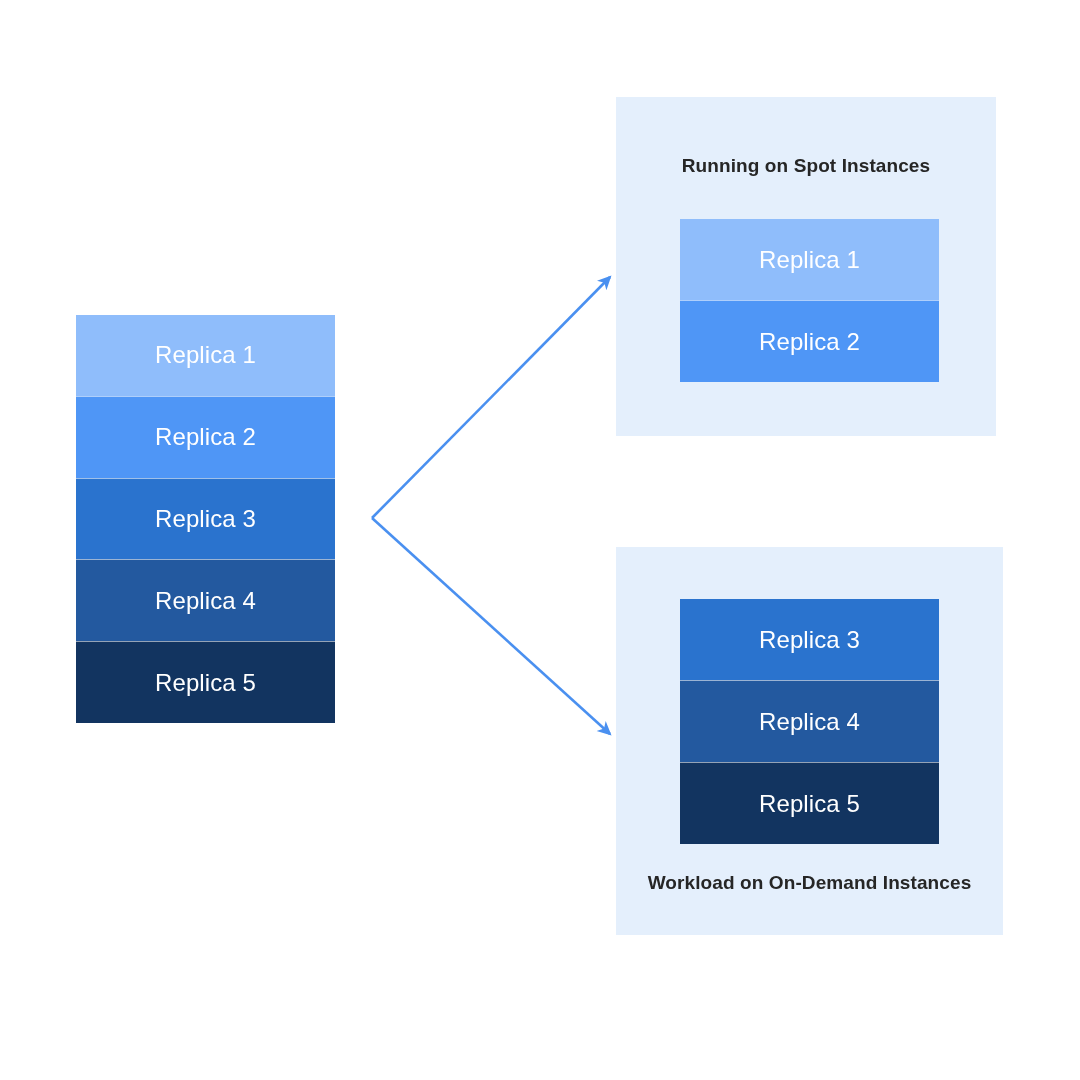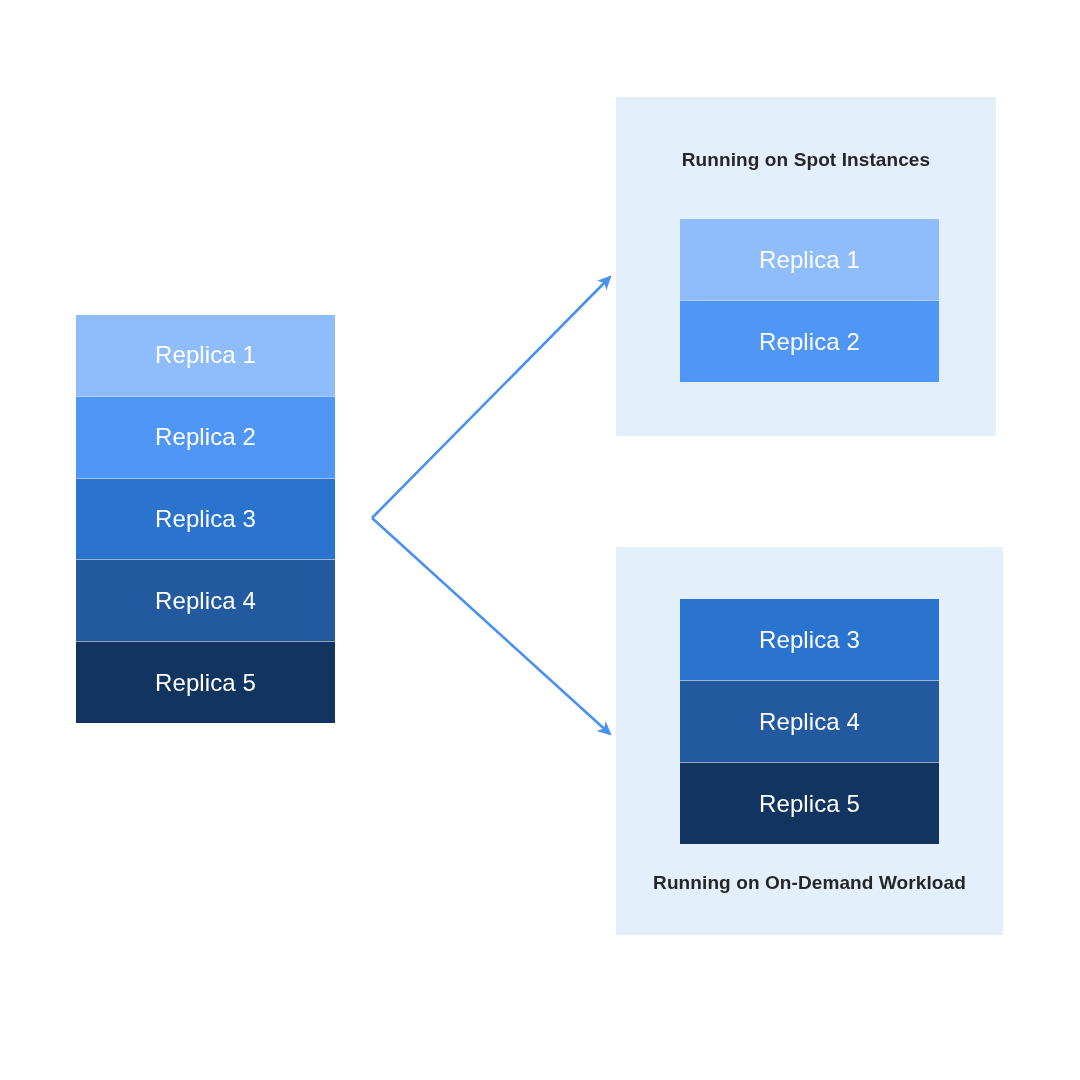--- a/index.html
+++ b/index.html
@@ -88,21 +88,21 @@
   .panel-title {
     position: absolute;
     left: 0;
     width: 100%;
     text-align: center;
     font-size: 19px;
     font-weight: 700;
     color: #262626;
     letter-spacing: 0.1px;
   }
-  #panel-spot .panel-title { top: 52px; }
+  #panel-spot .panel-title { top: 58px; }
   #panel-ondemand .panel-title { top: 325px; }
 
   .panel-stack {
     position: absolute;
     left: 64px;
     width: 259px;
     display: flex;
     flex-direction: column;
   }
   #stack-spot {
@@ -145,16 +145,16 @@
       <div class="replica" style="background-color: rgb(79, 150, 246);">Replica 2</div>
     </div>
   </div>
 
   <div class="panel" id="panel-ondemand">
     <div class="panel-stack" id="stack-ondemand">
       <div class="replica" style="background-color: rgb(42, 115, 206);">Replica 3</div>
       <div class="replica" style="background-color: rgb(35, 89, 159);">Replica 4</div>
       <div class="replica" style="background-color: rgb(18, 52, 96);">Replica 5</div>
     </div>
-    <div class="panel-title">Running on On-Demand Workload</div>
+    <div class="panel-title">Workload on On-Demand Instances</div>
   </div>
 
 </div>
 
 </body></html>

